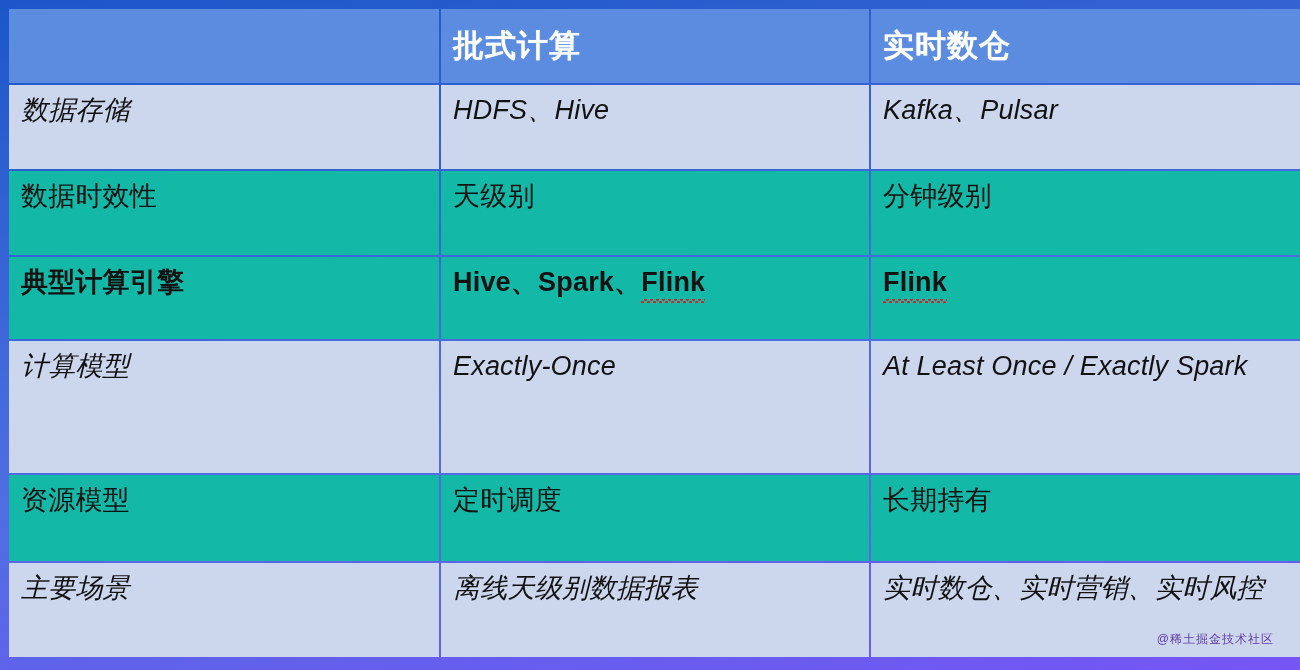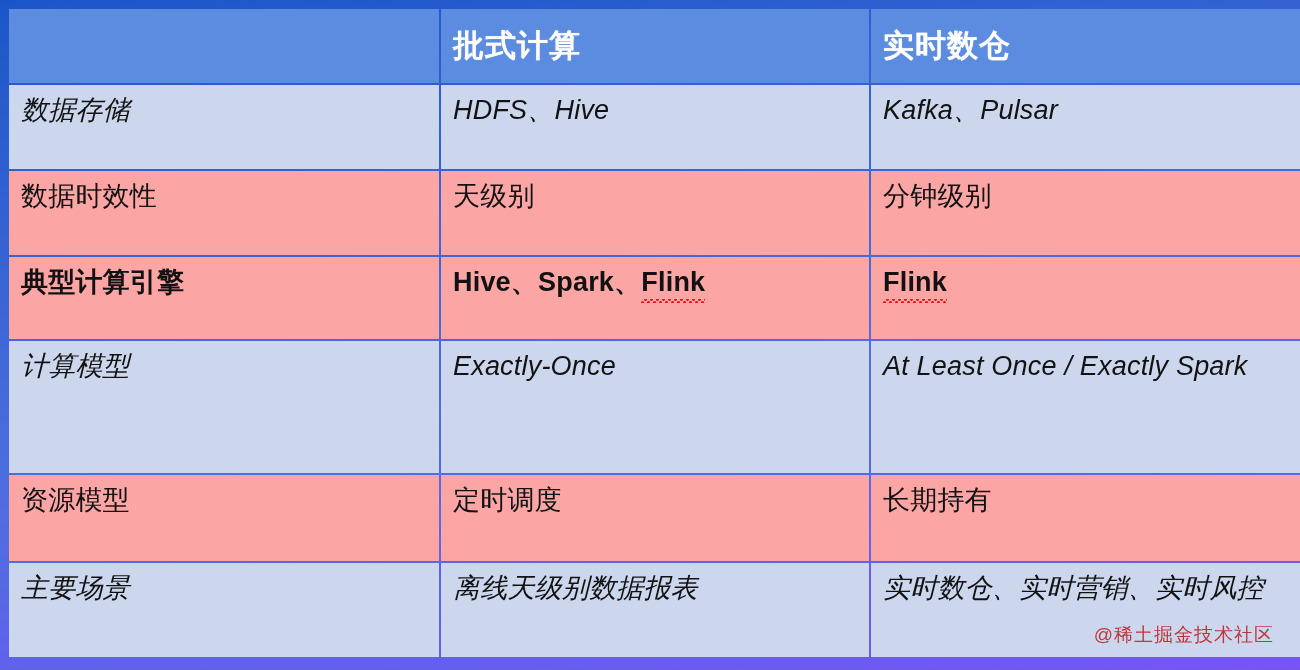--- a/index.html
+++ b/index.html
@@ -55,21 +55,21 @@
   thead th .hdr-text {
     color: #ffffff;
     font-weight: bold;
     font-size: 31px;
     letter-spacing: 1px;
     text-shadow: 0 0 1px rgba(255,255,255,0.6);
   }
 
   
   tbody tr.band-dark  td { background: #ccd7ee; font-style: italic; }
-  tbody tr.band-light td { background: #fca5a5; }
+  tbody tr.band-light td { background: #14b8a6; }
 
   tbody tr.r-store   td { height: 75px; }
   tbody tr.r-fresh   td { height: 75px; }
   tbody tr.r-accur   td { height: 75px; }
   tbody tr.r-engine  td { height: 73px; font-weight: bold; }
   tbody tr.r-model   td { height: 118px; }
   tbody tr.r-resource td { height: 76px; }
   tbody tr.r-scene   td { height: 84px; }
 
   
@@ -89,22 +89,22 @@
       radial-gradient(circle at 4.5px 0.6px, #e01b1b 1.25px, transparent 1.45px);
     background-size: 6px 4px;
     background-repeat: repeat-x;
   }
 
   
   #watermark {
     position: absolute;
     right: 26px;
     bottom: 22px;
-    font-size: 19px;
-    color: #b91c1c;
+    font-size: 12px;
+    color: #4c1d95;
     letter-spacing: 1px;
     opacity: 0.85;
     white-space: nowrap;
     pointer-events: none;
   }
 </style>
 </head>
 <body>
 
 <div id="slide-frame">

